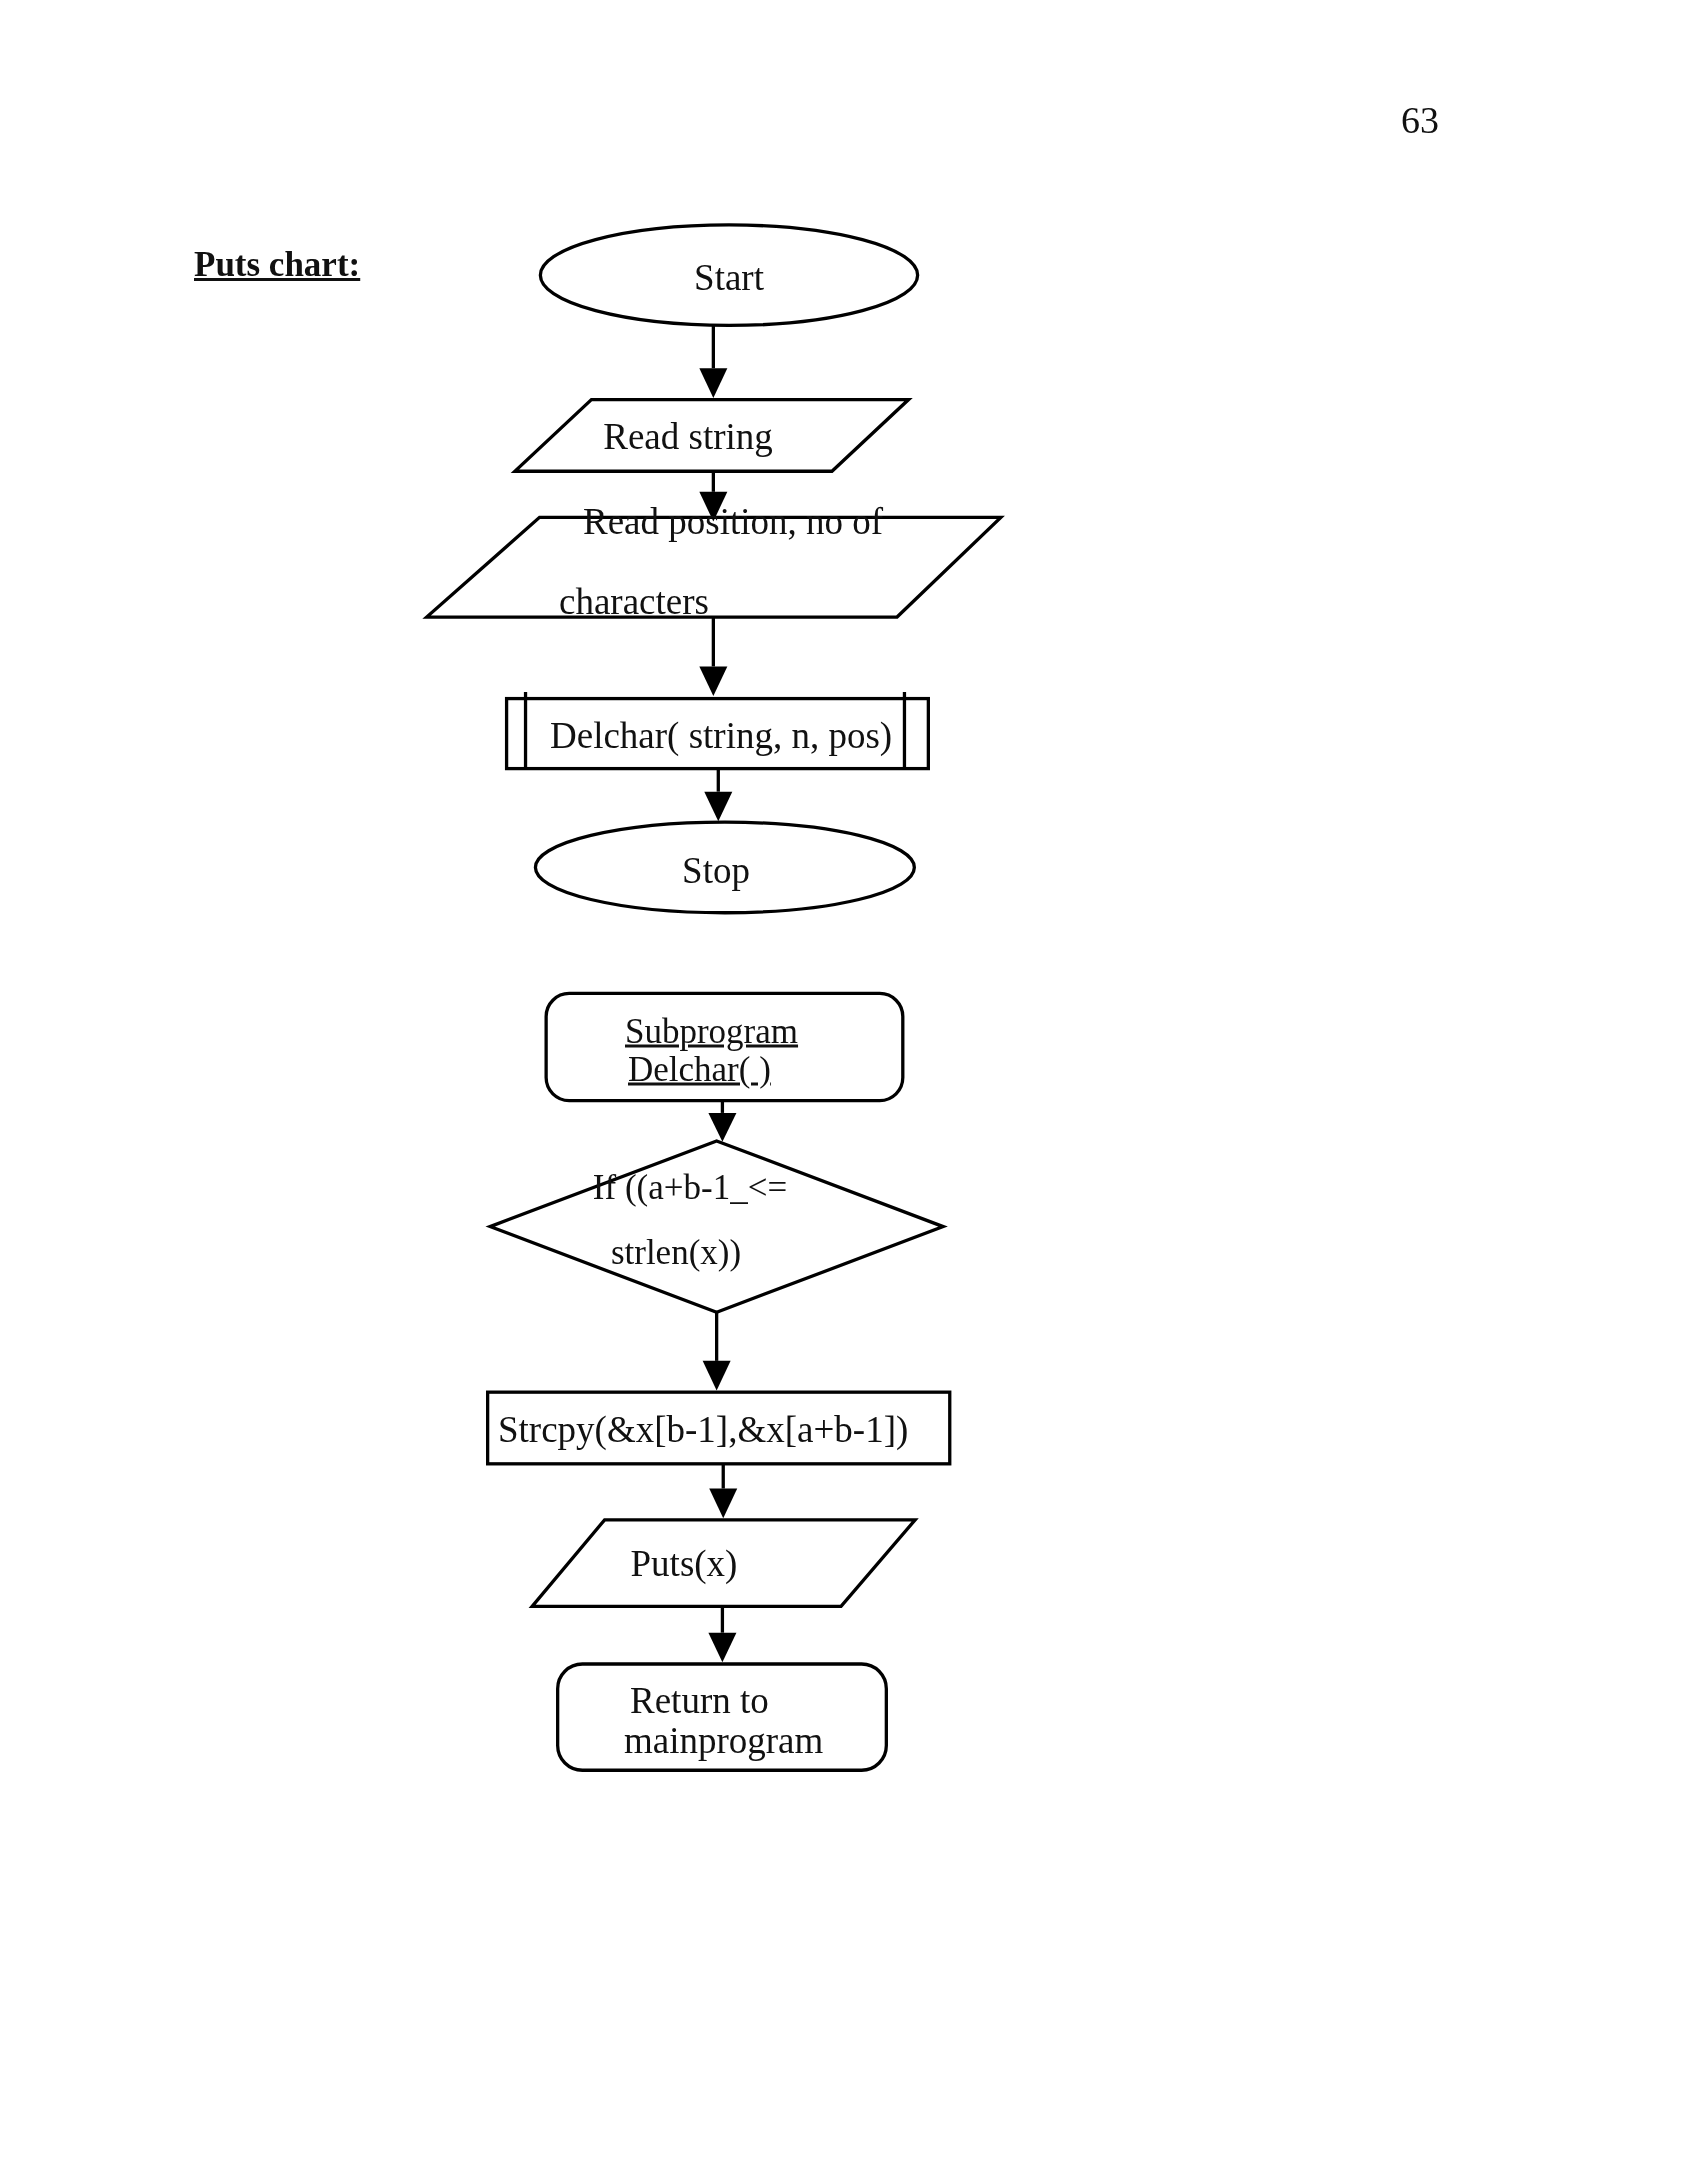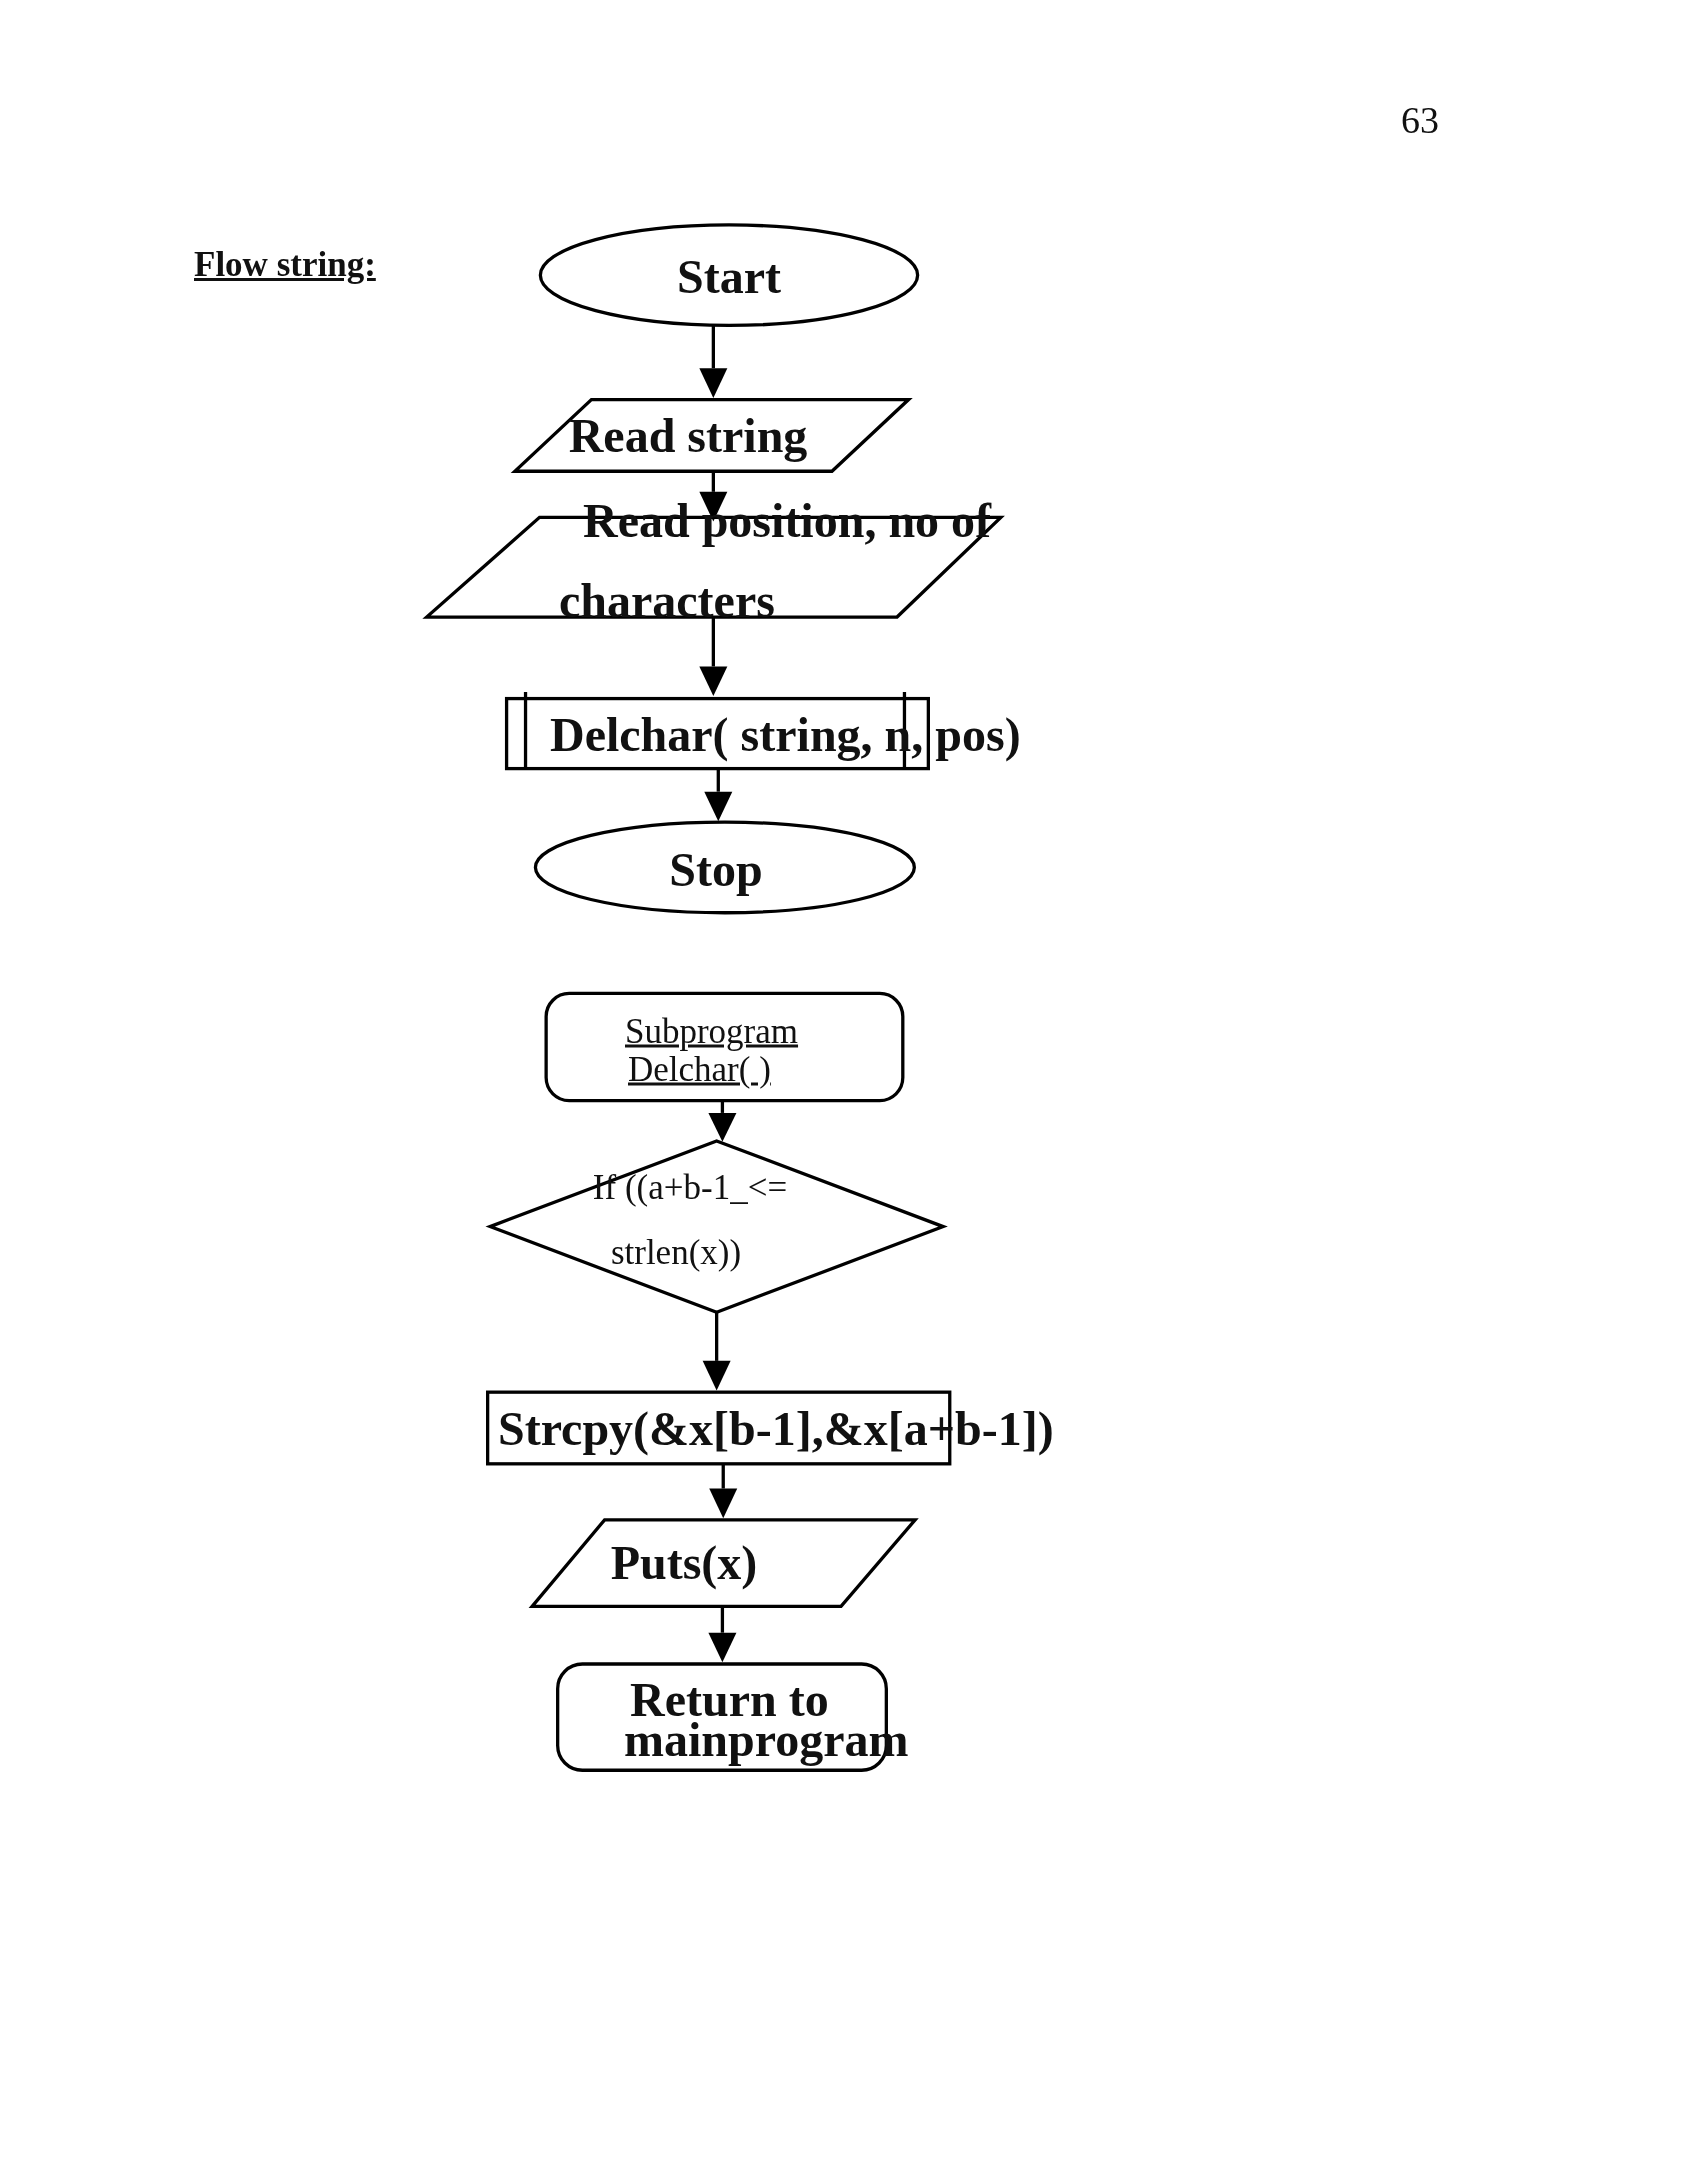--- a/index.html
+++ b/index.html
@@ -26,21 +26,21 @@
     white-space: nowrap;
     color: #111111;
     line-height: 1;
   }
   .center {
     transform: translate(-50%, -50%);
   }
   .leftal {
     transform: translate(0, -50%);
   }
-  .f44 { font-size: 48px; font-weight: bold; }
+  .f44 { font-size: 37px; }
   .f42 { font-size: 35px; text-decoration: underline; }
   .f34 { font-size: 35px; }
   #page-number {
     font-size: 38px;
   }
   #flow-heading {
     font-size: 35px;
     font-weight: bold;
     text-decoration: underline;
   }
@@ -84,21 +84,21 @@
       <polygon points="849,809 883,809 866,845"></polygon>
       <polygon points="855,961 889,961 872,997"></polygon>
       <polygon points="860,1351 894,1351 877,1386"></polygon>
       <polygon points="853,1652 887,1652 870,1688"></polygon>
       <polygon points="861,1807 895,1807 878,1843"></polygon>
       <polygon points="860,1982 894,1982 877,2018"></polygon>
     </g>
   </svg>
 
   <div id="page-number" class="txt" style="left:1401px; top:101px;">63</div>
-  <div id="flow-heading" class="txt" style="left:194px; top:247px;">Flow string:</div>
+  <div id="flow-heading" class="txt" style="left:194px; top:247px;">Puts chart:</div>
 
   <div class="txt f44 center" style="left:729px; top:277px;">Start</div>
   <div class="txt f44 center" style="left:688px; top:436px;text-align:center;">Read string</div>
   <div class="txt f44 leftal" style="left:559px; top:521px;margin-left:24px;">Read position, no of</div>
   <div class="txt f44 leftal" style="left:559px; top:592px;margin-top:9px;">characters</div>
   <div class="txt f44 leftal" style="left:550px; top:735px;">Delchar( string, n, pos)</div>
   <div class="txt f44 center" style="left:716px; top:870px;">Stop</div>
 
   <div class="txt f42 leftal" style="left:625px; top:1031px;">Subprogram</div>
   <div class="txt f42 leftal" style="left:628px; top:1069px;">Delchar( )</div>

